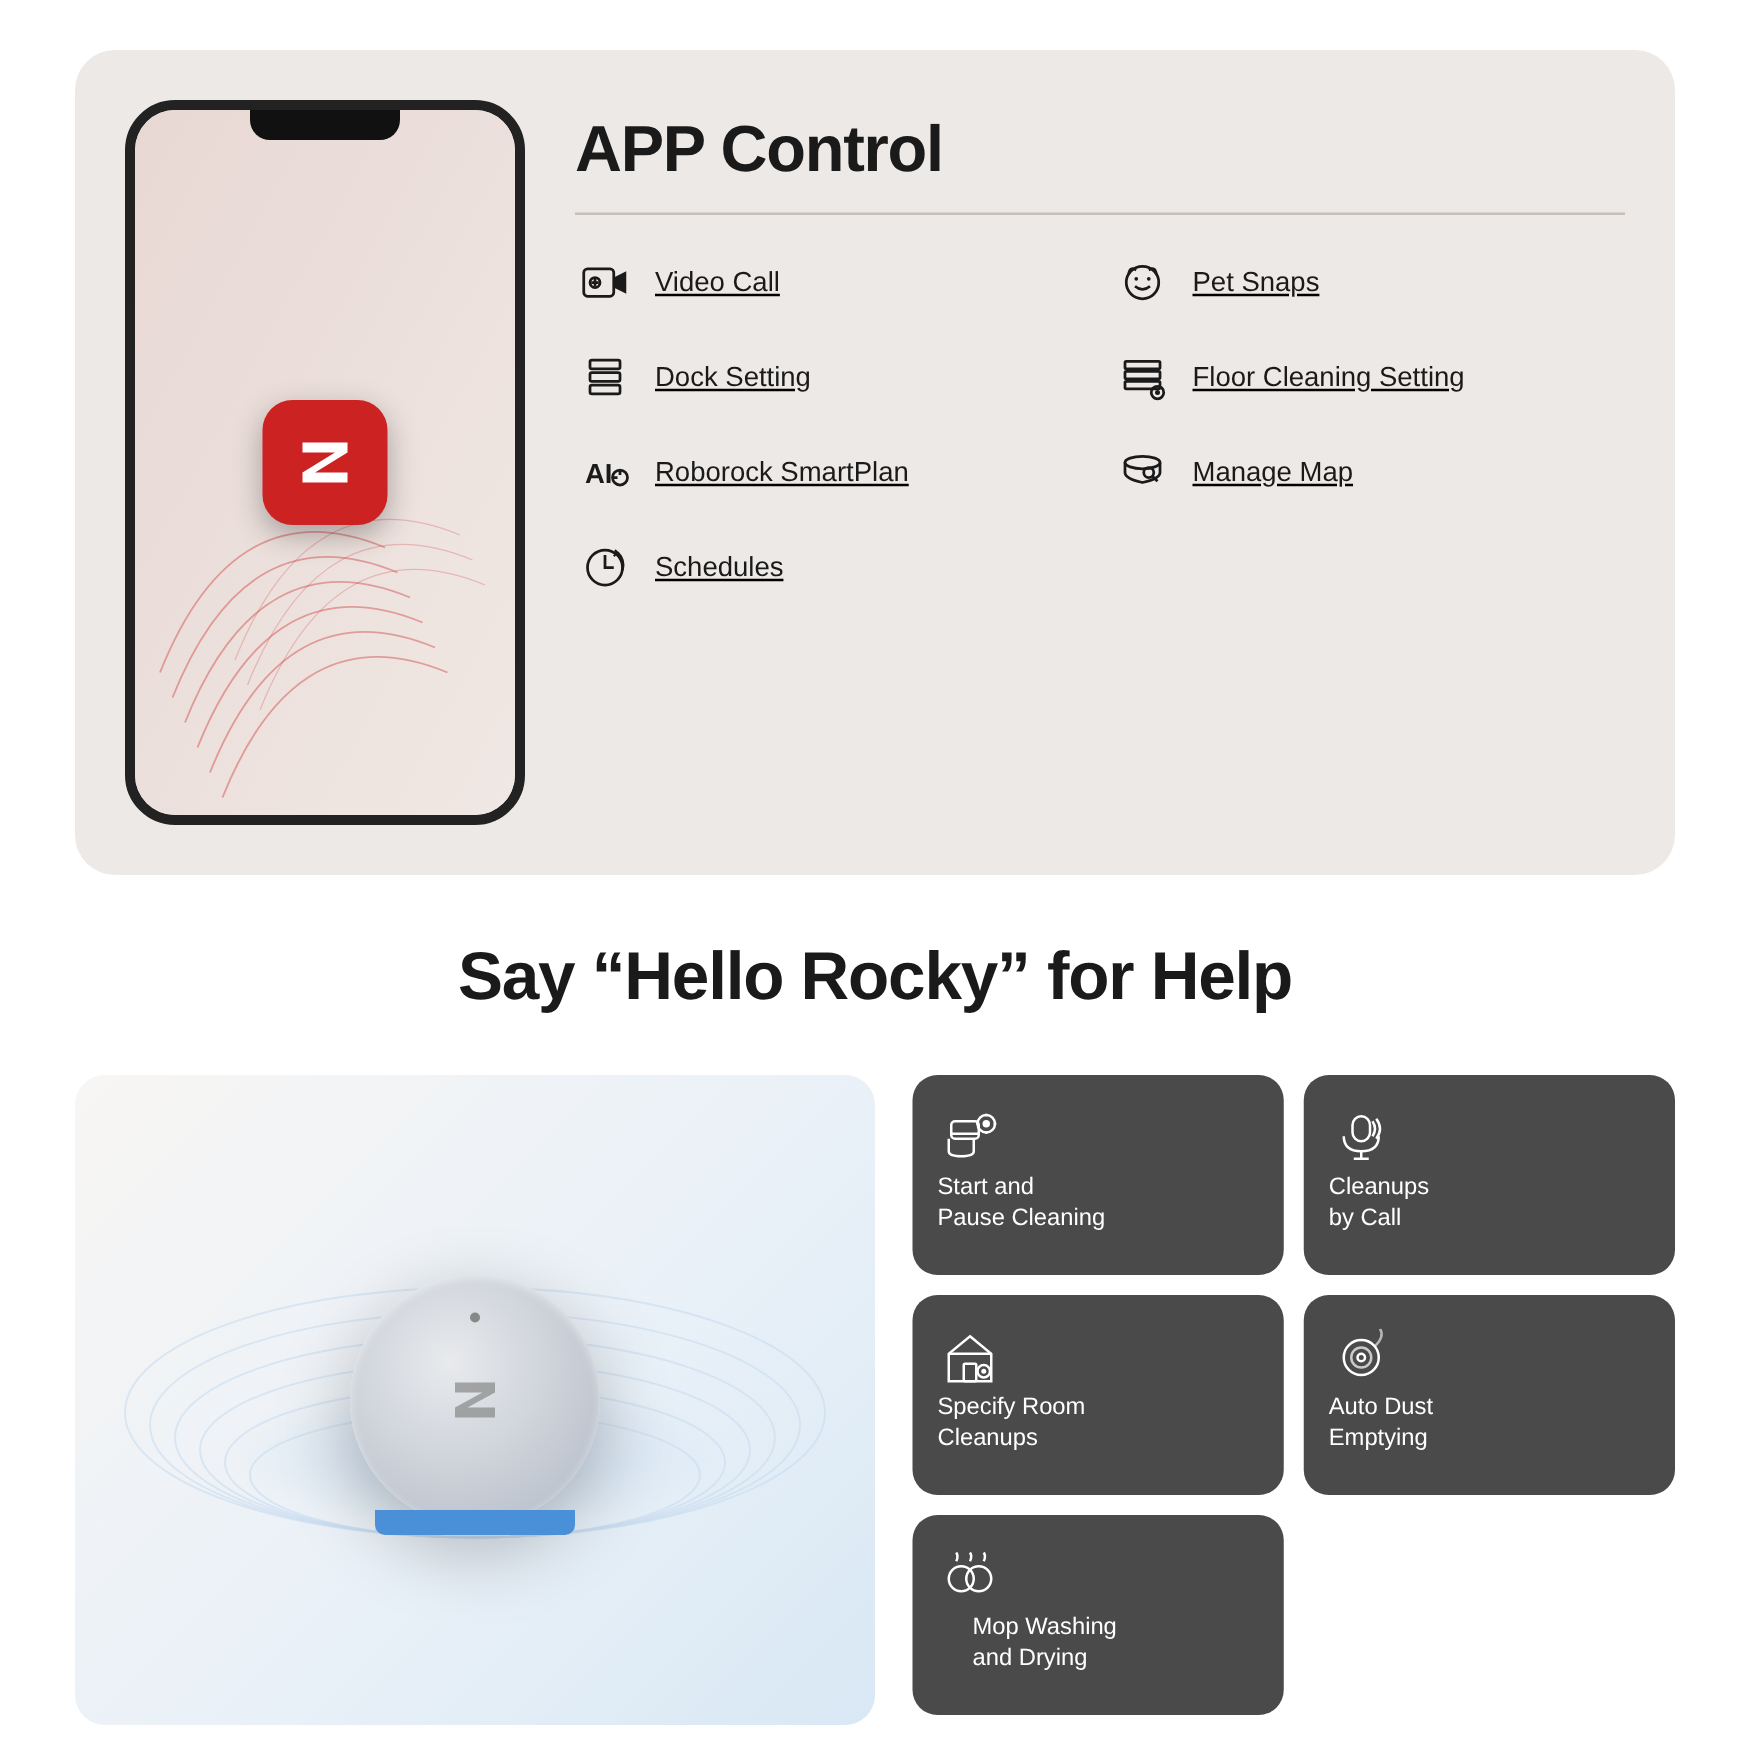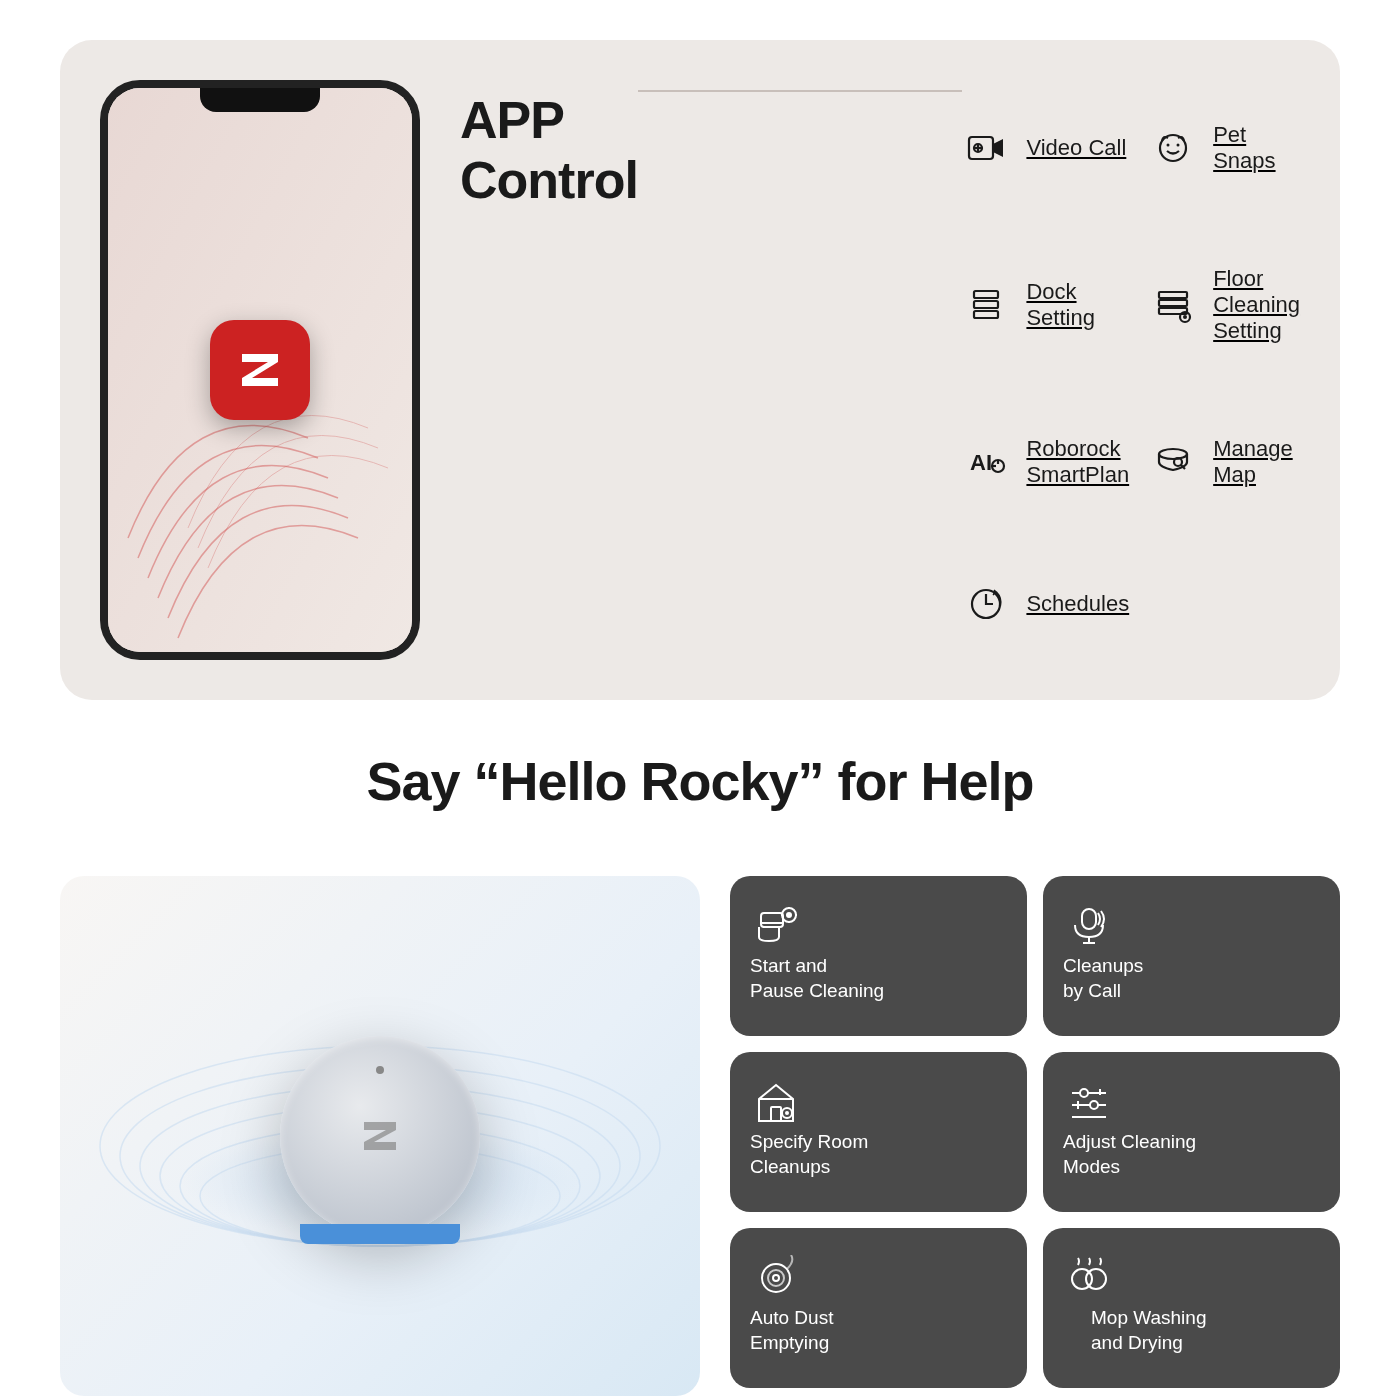--- a/index.html
+++ b/index.html
@@ -86,21 +86,21 @@
     .phone-app-icon svg {
       width: 60px;
       height: 60px;
       fill: white;
     }
 
     
     .app-control-content {
       flex: 1;
       display: flex;
-      flex-direction: row;
+      flex-direction: column;
       justify-content: flex-start;
       padding-top: 10px;
     }
     .app-control-title {
       font-size: 52px;
       font-weight: 900;
       color: #1a1a1a;
       margin-bottom: 20px;
       letter-spacing: -1px;
     }
@@ -138,21 +138,21 @@
       font-weight: 500;
       color: #1a1a1a;
     }
 
     
     .voice-heading {
       font-size: 54px;
       font-weight: 900;
       color: #1a1a1a;
       text-align: center;
-      margin-bottom: 64px;
+      margin-bottom: 48px;
       letter-spacing: -1px;
     }
 
     
     .bottom-section {
       width: 100%;
       display: flex;
       flex-direction: row;
       gap: 30px;
       align-items: flex-start;
@@ -490,57 +490,40 @@
           <rect x="18" y="28" width="10" height="14" rx="1"></rect>
 
           <circle cx="34" cy="34" r="5" stroke="white"></circle>
           <circle cx="34" cy="34" r="2" fill="white" stroke="none"></circle>
         </svg>
       </div>
       <span class="voice-card-label" style="white-space: pre-line;">Specify Room
 Cleanups</span>
     </div>
 
+
     <div class="voice-card">
       <div class="voice-card-icon">
         <svg viewBox="0 0 46 46" xmlns="http://www.w3.org/2000/svg" fill="none" stroke="#fff" stroke-width="2">
 
-          <line x1="6" y1="14" x2="40" y2="14"></line>
-          <circle cx="18" cy="14" r="4" fill="#4a4a4a" stroke="white"></circle>
-          <line x1="6" y1="26" x2="40" y2="26"></line>
-          <circle cx="28" cy="26" r="4" fill="#4a4a4a" stroke="white"></circle>
-          <line x1="6" y1="38" x2="40" y2="38"></line>
-
-          <line x1="34" y1="10" x2="34" y2="16"></line>
-          <line x1="12" y1="22" x2="12" y2="30"></line>
-        </svg>
-      </div>
-      <span class="voice-card-label" style="white-space: pre-line;">Adjust Cleaning
-Modes</span>
+          <path d="M 23 23 m -14 0 a 14 14 0 1 1 28 0 a 14 14 0 1 1 -28 0" stroke="white"></path>
+          <path d="M 23 23 m -8 0 a 8 8 0 1 1 16 0 a 8 8 0 1 1 -16 0" stroke="white" opacity="0.7"></path>
+          <path d="M 23 23 m -3 0 a 3 3 0 1 1 6 0 a 3 3 0 1 1 -6 0" stroke="white"></path>
+
+          <path d="M 34 14 Q 42 6 38 0" stroke="white" fill="none" opacity="0.6"></path>
+        </svg>
+      </div>
+      <span class="voice-card-label" style="white-space: pre-line;">Auto Dust
+Emptying</span>
     </div>
 
     <div class="voice-card">
       <div class="voice-card-icon">
         <svg viewBox="0 0 46 46" xmlns="http://www.w3.org/2000/svg" fill="none" stroke="#fff" stroke-width="2">
 
-          <path d="M 23 23 m -14 0 a 14 14 0 1 1 28 0 a 14 14 0 1 1 -28 0" stroke="white"></path>
-          <path d="M 23 23 m -8 0 a 8 8 0 1 1 16 0 a 8 8 0 1 1 -16 0" stroke="white" opacity="0.7"></path>
-          <path d="M 23 23 m -3 0 a 3 3 0 1 1 6 0 a 3 3 0 1 1 -6 0" stroke="white"></path>
-
-          <path d="M 34 14 Q 42 6 38 0" stroke="white" fill="none" opacity="0.6"></path>
-        </svg>
-      </div>
-      <span class="voice-card-label" style="white-space: pre-line;">Auto Dust
-Emptying</span>
-    </div>
-
-    <div class="voice-card">
-      <div class="voice-card-icon">
-        <svg viewBox="0 0 46 46" xmlns="http://www.w3.org/2000/svg" fill="none" stroke="#fff" stroke-width="2">
-
           <circle cx="16" cy="24" r="10"></circle>
           <circle cx="30" cy="24" r="10"></circle>
 
           <path d="M 12 10 Q 14 6 12 3" stroke="white" fill="none"></path>
           <path d="M 23 10 Q 25 6 23 3" stroke="white" fill="none"></path>
           <path d="M 34 10 Q 36 6 34 3" stroke="white" fill="none"></path>
         </svg>
       </div>
       <span class="voice-card-label" style="white-space: pre-line; margin-left: 28px;">Mop Washing
 and Drying</span>

